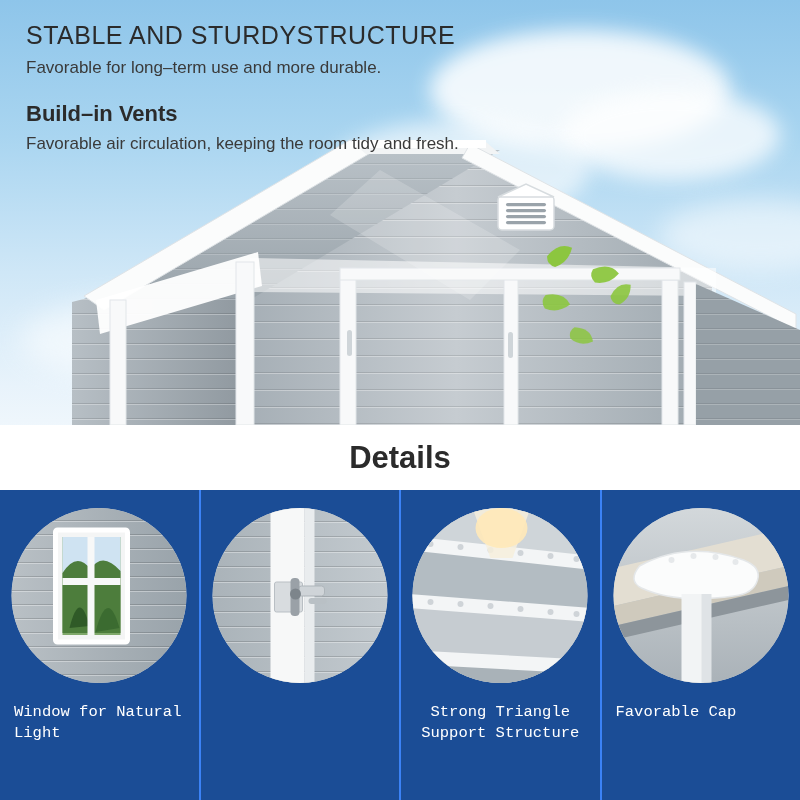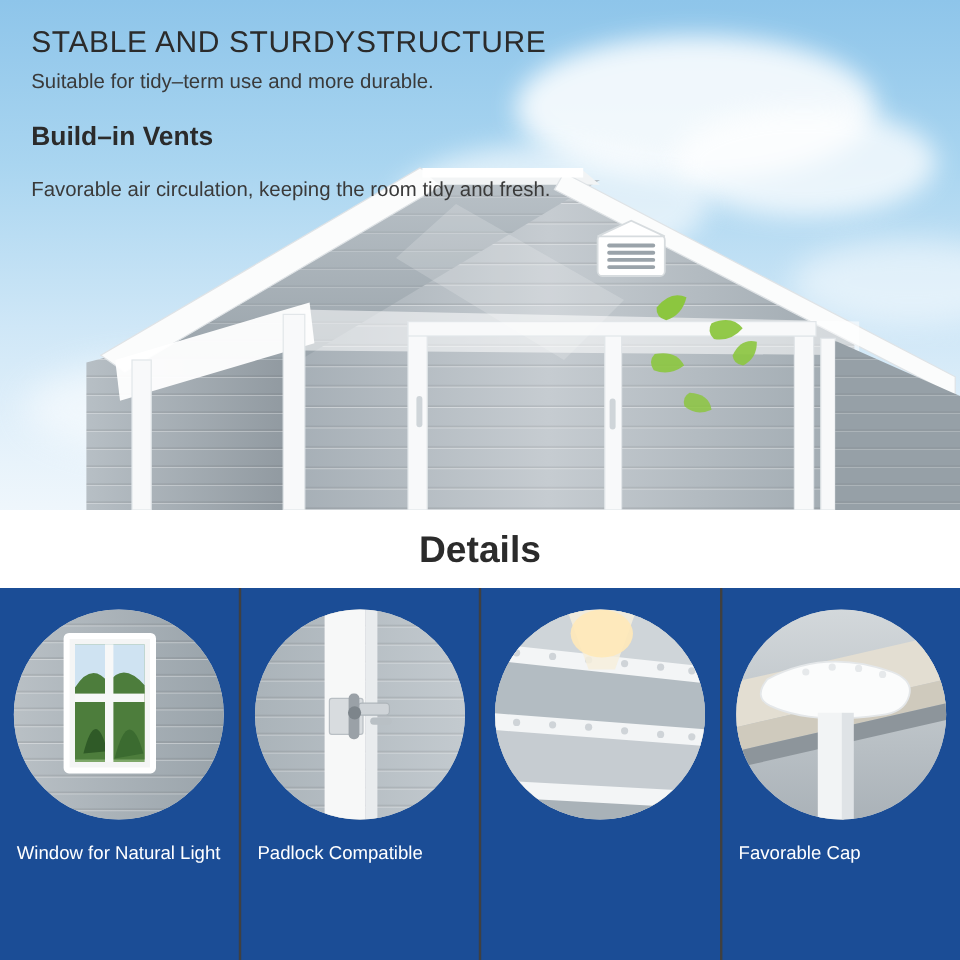--- a/index.html
+++ b/index.html
@@ -38,34 +38,34 @@
     font-size: 25px; letter-spacing: .5px; color: #2b2b2b; font-weight: 400;
     line-height: 1.1;
   }
   .h-sub {
     margin-top: 7px; font-size: 17px; color: #3a3a3a; line-height: 1.32; font-weight: 400;
   }
   .h-title2 {
     margin-top: 22px; font-size: 22px; color: #2b2b2b; font-weight: 700;
   }
   .h-sub2 {
-    margin-top: 20px; font-size: 17px; color: #3a3a3a; line-height: 1.32;
+    margin-top: 6px; font-size: 17px; color: #3a3a3a; line-height: 1.32;
   }
 
   
   .details-band {
     position: absolute; left: 0; top: 425px; width: 800px; height: 65px;
     background: #ffffff; display: flex; align-items: center; justify-content: center;
   }
   .details-title { font-size: 31px; color: #2b2b2b; font-weight: 700; }
 
   
   .panels {
     position: absolute; left: 0; top: 490px; width: 800px; height: 310px;
-    display: flex; gap: 2px; background: #404040;
+    display: flex; gap: 2px; background: #3b82f6; font-family: Liberation Mono, monospace;
   }
   .panel {
     position: relative; flex: 1 1 0; background: #1b4d96; overflow: hidden;
   }
   .circle-wrap {
     position: absolute; left: 50%; top: 18px; transform: translateX(-50%);
     width: 175px; height: 175px; border-radius: 50%; overflow: hidden;
     background: #cfd4d8;
   }
   .panel-label {
@@ -196,21 +196,21 @@
         <path d="M566 332 q12 -11 23 -3 q-5 13 -18 14 q-7 -4 -5 -11 z" transform="rotate(45 576 340)" opacity=".85"></path>
       </g>
 
       <g opacity=".5">
         <polygon points="380,170 520,250 470,300 330,215" fill="#ffffff" opacity=".35"></polygon>
       </g>
     </svg>
 
     <div class="hero-text">
       <div class="h-title">STABLE AND STURDYSTRUCTURE</div>
-      <div class="h-sub">Suitable for tidy–term use and more durable.</div>
+      <div class="h-sub">Favorable for long–term use and more durable.</div>
       <div class="h-title2">Build–in Vents</div>
       <div class="h-sub2">Favorable air circulation, keeping the room tidy and fresh.</div>
     </div>
   </div>
 
   <div class="details-band">
     <div class="details-title">Details</div>
   </div>
 
   <div class="panels">
@@ -267,21 +267,20 @@
           <rect x="92" y="-5" width="10" height="185" fill="#e9ecee"></rect>
 
           <rect x="62" y="74" width="28" height="30" rx="2" fill="#d8dcdf" stroke="#b9bfc4"></rect>
           <rect x="86" y="78" width="26" height="10" rx="3" fill="#cfd4d8" stroke="#aeb5ba"></rect>
 
           <rect x="78" y="70" width="9" height="38" rx="4" fill="#9aa1a7"></rect>
           <circle cx="83" cy="86" r="5.5" fill="#7d858b"></circle>
           <rect x="96" y="90" width="18" height="6" rx="3" fill="#b9c0c5"></rect>
         </svg>
       </div>
-      <div class="panel-label">Padlock Compatible</div>
     </div>
 
     <div class="panel">
       <div class="circle-wrap">
         <svg viewBox="0 0 175 175" width="175" height="175">
           <rect width="175" height="175" fill="#b9c1c6"></rect>
 
           <polygon points="0,0 175,0 175,60 0,40" fill="#cfd5d9"></polygon>
           <polygon points="0,40 175,60 175,110 0,96" fill="#b3bcc2"></polygon>
           <polygon points="0,96 175,110 175,160 0,152" fill="#c6ccd1"></polygon>
@@ -303,20 +302,21 @@
             <circle cx="78" cy="98" r="3"></circle>
               <circle cx="108" cy="101" r="3"></circle>
             <circle cx="138" cy="104" r="3"></circle>
               <circle cx="164" cy="106" r="3"></circle>
           </g>
 
           <polygon points="60,0 118,0 100,50 78,50" fill="#f6efdc" opacity=".85"></polygon>
           <ellipse cx="89" cy="20" rx="26" ry="20" fill="#ffe9b8" opacity=".9"></ellipse>
         </svg>
       </div>
+      <div class="panel-label center">Strong Triangle Support Structure</div>
     </div>
 
     <div class="panel">
       <div class="circle-wrap">
         <svg viewBox="0 0 175 175" width="175" height="175">
           <defs>
             <linearGradient id="c-bg" x1="0" y1="0" x2="0" y2="1">
               <stop offset="0%" stop-color="#d3d8db"></stop>
                 <stop offset="100%" stop-color="#aab2b8"></stop>
             </linearGradient>

